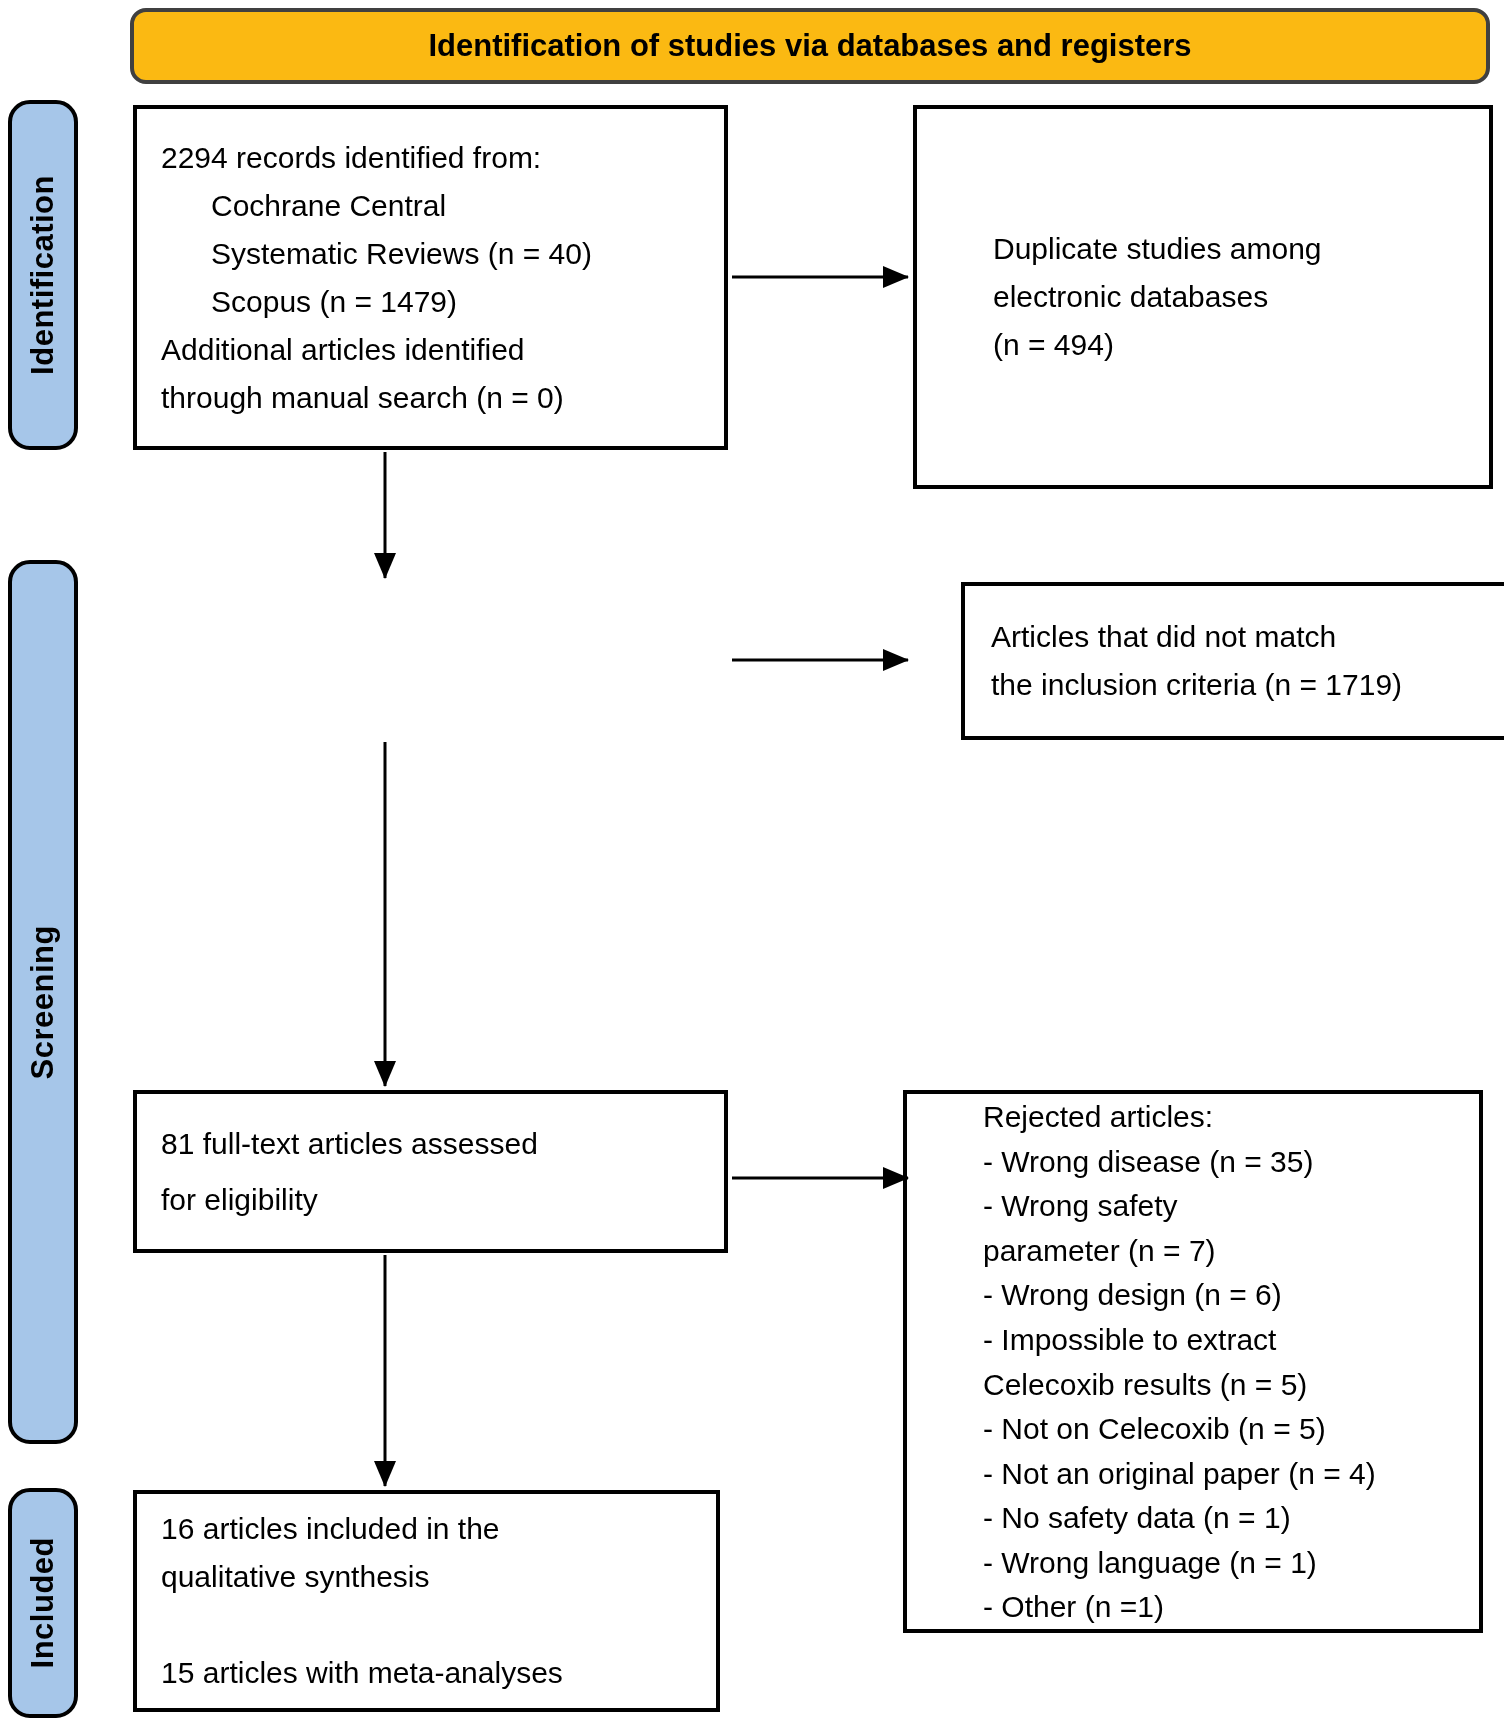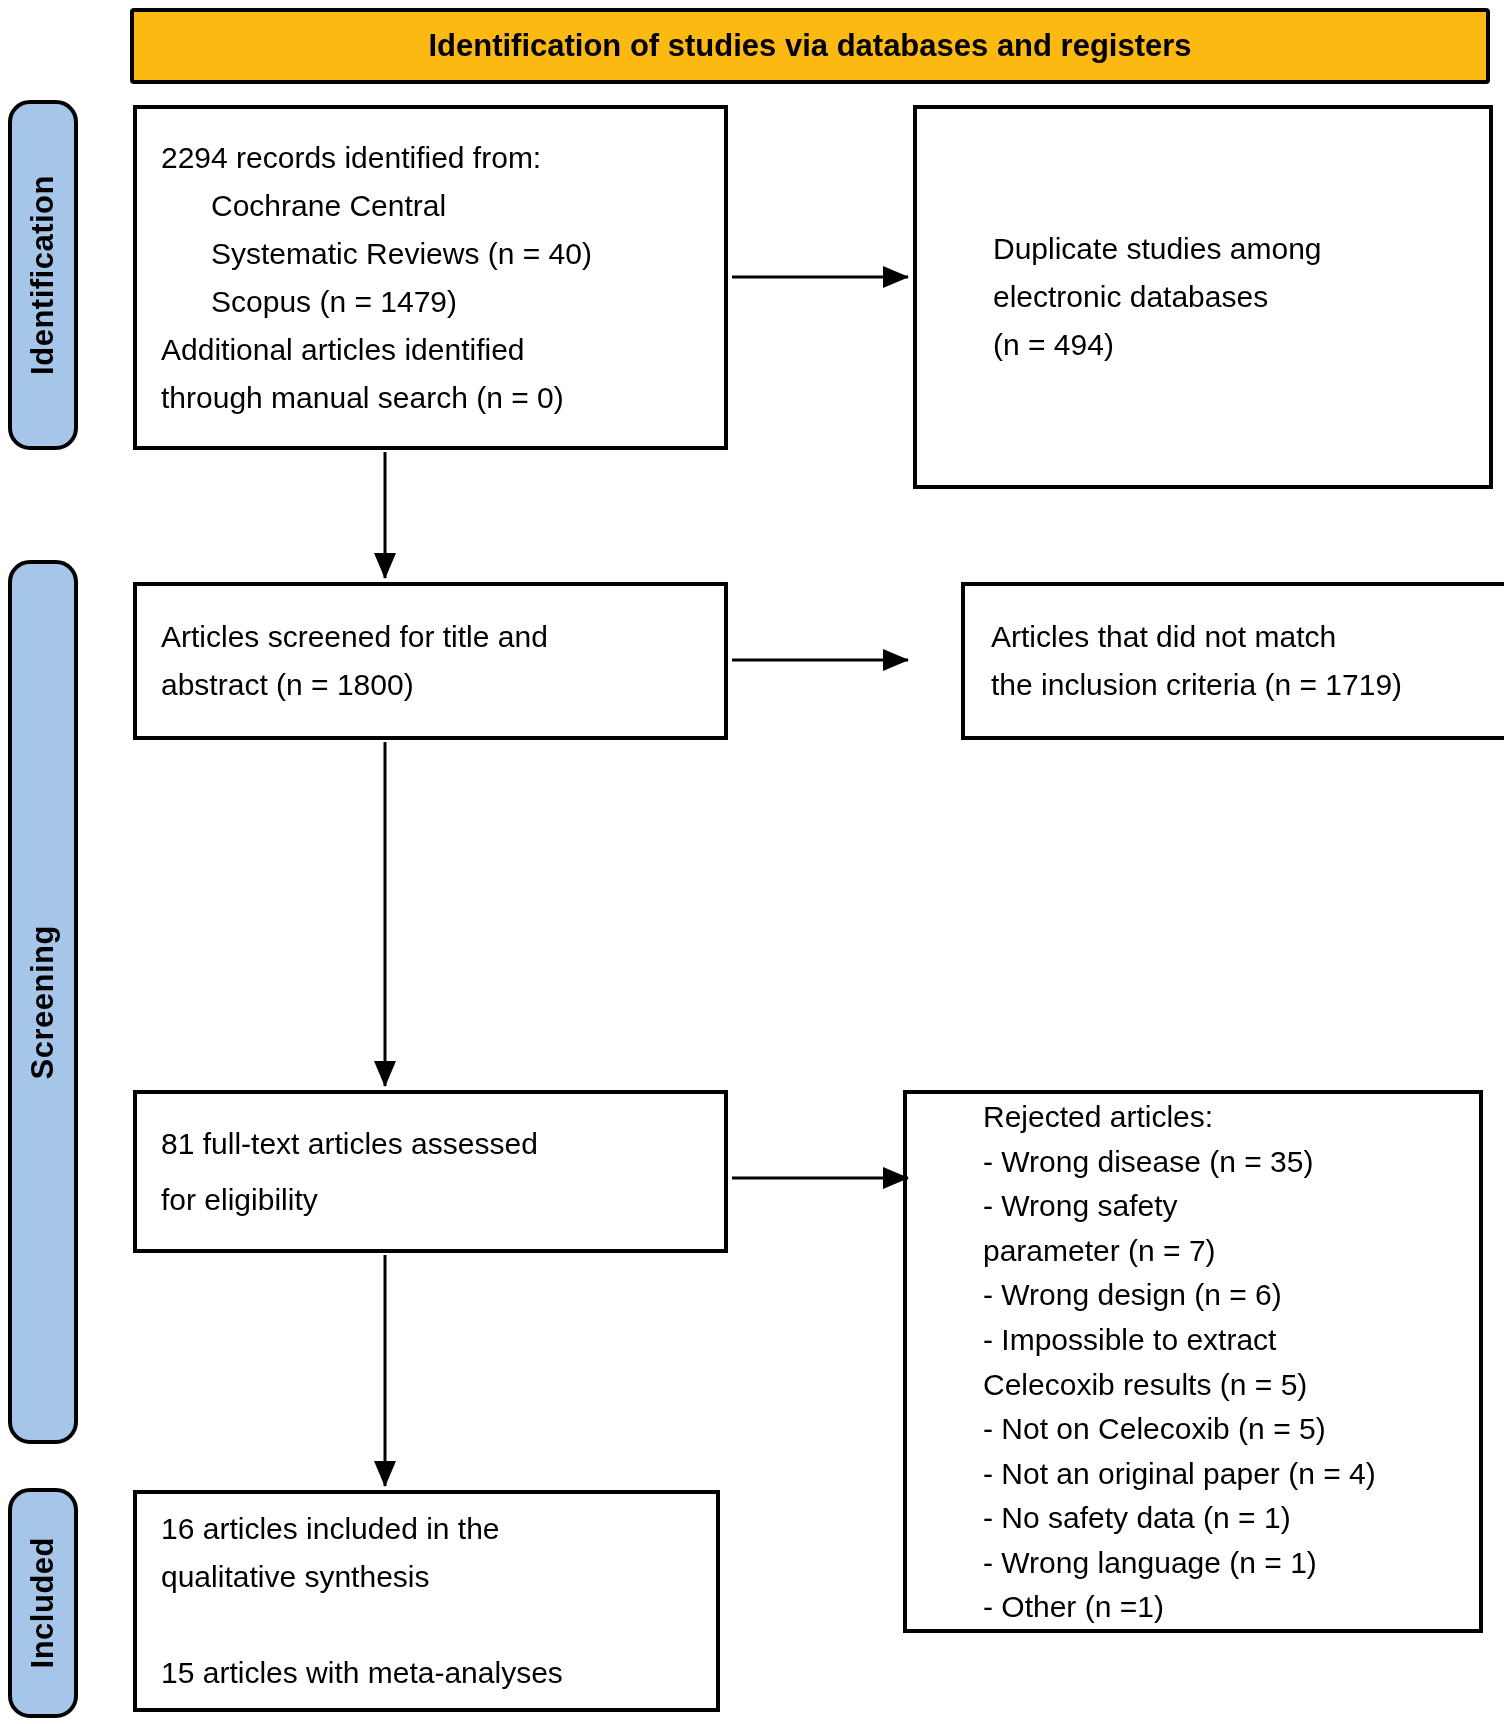--- a/index.html
+++ b/index.html
@@ -8,22 +8,22 @@
     width:1504px; height:1724px;
     background:#ffffff;
     font-family:"Liberation Sans", sans-serif;
     color:#000000;
     overflow:hidden;
   }
   .banner {
     position:absolute; left:130px; top:8px; width:1360px; height:76px;
     box-sizing:border-box;
     background:#FBB912;
-    border:4px solid #000000;
-    border-radius:4px;
+    border:4px solid #404040;
+    border-radius:16px;
     display:flex; align-items:center; justify-content:center;
     font-weight:bold; font-size:31px;
   }
   .sidebar {
     position:absolute; left:8px; width:70px;
     box-sizing:border-box;
     background:#A6C6E9;
     border:4px solid #000000;
     border-radius:22px;
     display:flex; align-items:center; justify-content:center;
@@ -76,21 +76,20 @@
   </div>
   <div class="sidebar" id="sidebar-screening">
     <span class="vtext">Screening</span>
   </div>
   <div class="sidebar" id="sidebar-included">
     <span class="vtext">Included</span>
   </div>
 
   <div class="box" id="box-records"><div class="line">2294 records identified from:</div><div class="line">      Cochrane Central</div><div class="line">      Systematic Reviews (n = 40)</div><div class="line">      Scopus (n = 1479)</div><div class="line">Additional articles identified</div><div class="line">through manual search (n = 0)</div></div>
   <div class="box" id="box-duplicates"><div class="line">Duplicate studies among</div><div class="line">electronic databases</div><div class="line">(n = 494)</div></div>
-  <div class="box" id="box-screened"><div class="line">Articles screened for title and</div><div class="line">abstract (n = 1800)</div></div>
   <div class="box" id="box-not-matching"><div class="line">Articles that did not match</div><div class="line">the inclusion criteria (n = 1719)</div></div>
   <div class="box" id="box-fulltext"><div class="line">81 full-text articles assessed</div><div class="line">for eligibility</div></div>
   <div class="box" id="box-rejected"><div class="line">Rejected articles:</div><div class="line">- Wrong disease (n = 35)</div><div class="line">- Wrong safety</div><div class="line">parameter (n = 7)</div><div class="line">- Wrong design (n = 6)</div><div class="line">- Impossible to extract</div><div class="line">Celecoxib results (n = 5)</div><div class="line">- Not on Celecoxib (n = 5)</div><div class="line">- Not an original paper (n = 4)</div><div class="line">- No safety data (n = 1)</div><div class="line">- Wrong language (n = 1)</div><div class="line">- Other (n =1)</div></div>
   <div class="box" id="box-included"><div class="line">16 articles included in the</div><div class="line">qualitative synthesis</div><div class="line">&nbsp;</div><div class="line">15 articles with meta-analyses</div></div>
 
   <svg class="arrows" viewBox="0 0 1504 1724" xmlns="http://www.w3.org/2000/svg">
     <defs>
       <marker id="ah" markerUnits="userSpaceOnUse" markerWidth="28" markerHeight="24" refX="25" refY="11" orient="auto">
         <path d="M0,0 L26,11 L0,22 Z" fill="#000000"></path>
       </marker>

